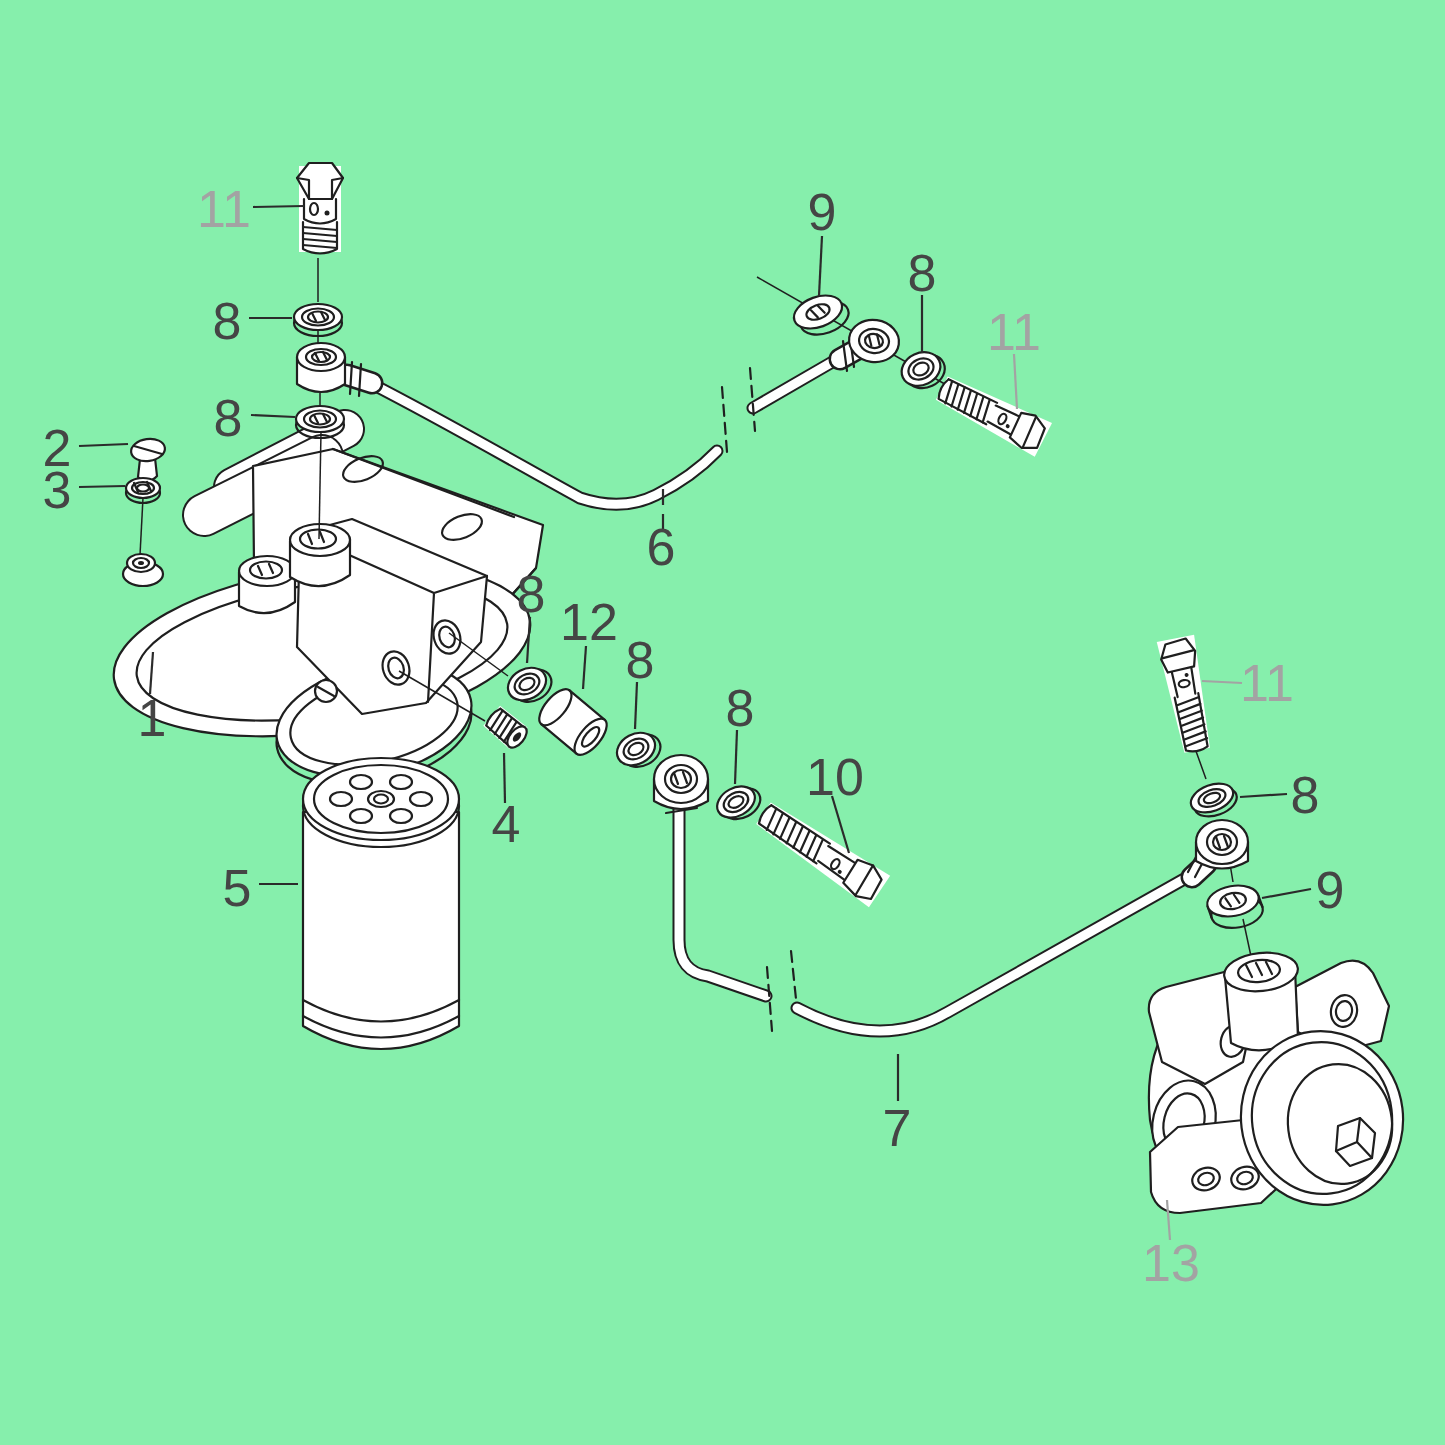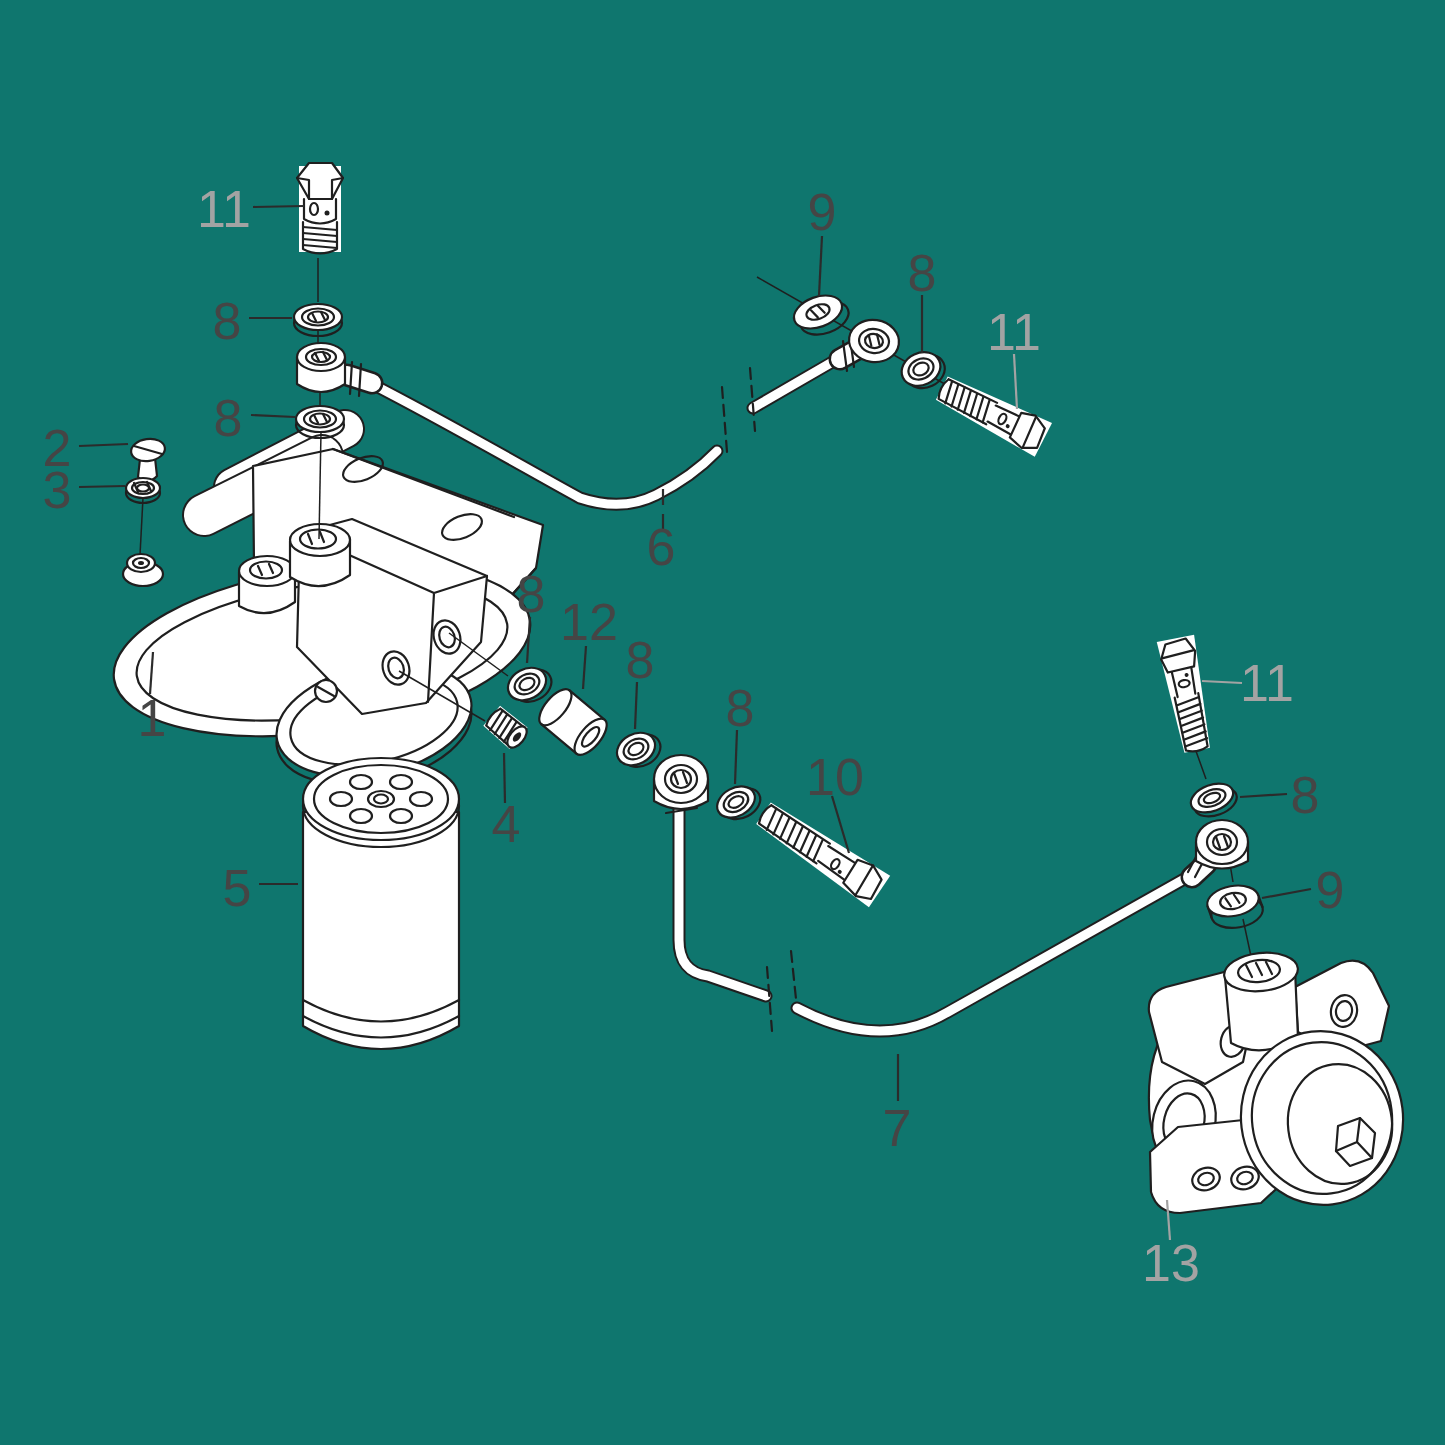--- a/index.html
+++ b/index.html
@@ -1,16 +1,16 @@
 <!DOCTYPE html>
 <html><head>
 <meta charset="utf-8">
 <style>
   html,body{margin:0;padding:0;background:#ffffff;}
-  .stage{width:1445px;height:1445px;position:relative;background:#0f766e;overflow:hidden;}
+  .stage{width:1445px;height:1445px;position:relative;background:#86efac;overflow:hidden;}
   svg{display:block;}
   .wfill{fill:#ffffff;stroke:#1f1f1f;stroke-width:2.2;stroke-linejoin:round;}
   .ln{fill:none;stroke:#1f1f1f;stroke-width:2.2;stroke-linecap:round;stroke-linejoin:round;}
   .thin{fill:none;stroke:#1f1f1f;stroke-width:1.5;}
   .bg{fill:#ffffff;stroke:none;}
   .pipe-out{fill:none;stroke:#1f1f1f;stroke-width:13;stroke-linecap:round;}
   .pipe-in{fill:none;stroke:#ffffff;stroke-width:9;stroke-linecap:round;}
   .nk-out{fill:none;stroke:#1f1f1f;stroke-width:23;stroke-linecap:round;}
   .nk-in{fill:none;stroke:#ffffff;stroke-width:18;stroke-linecap:round;}
   .bar-out{stroke:#1f1f1f;stroke-width:44;stroke-linecap:round;}

